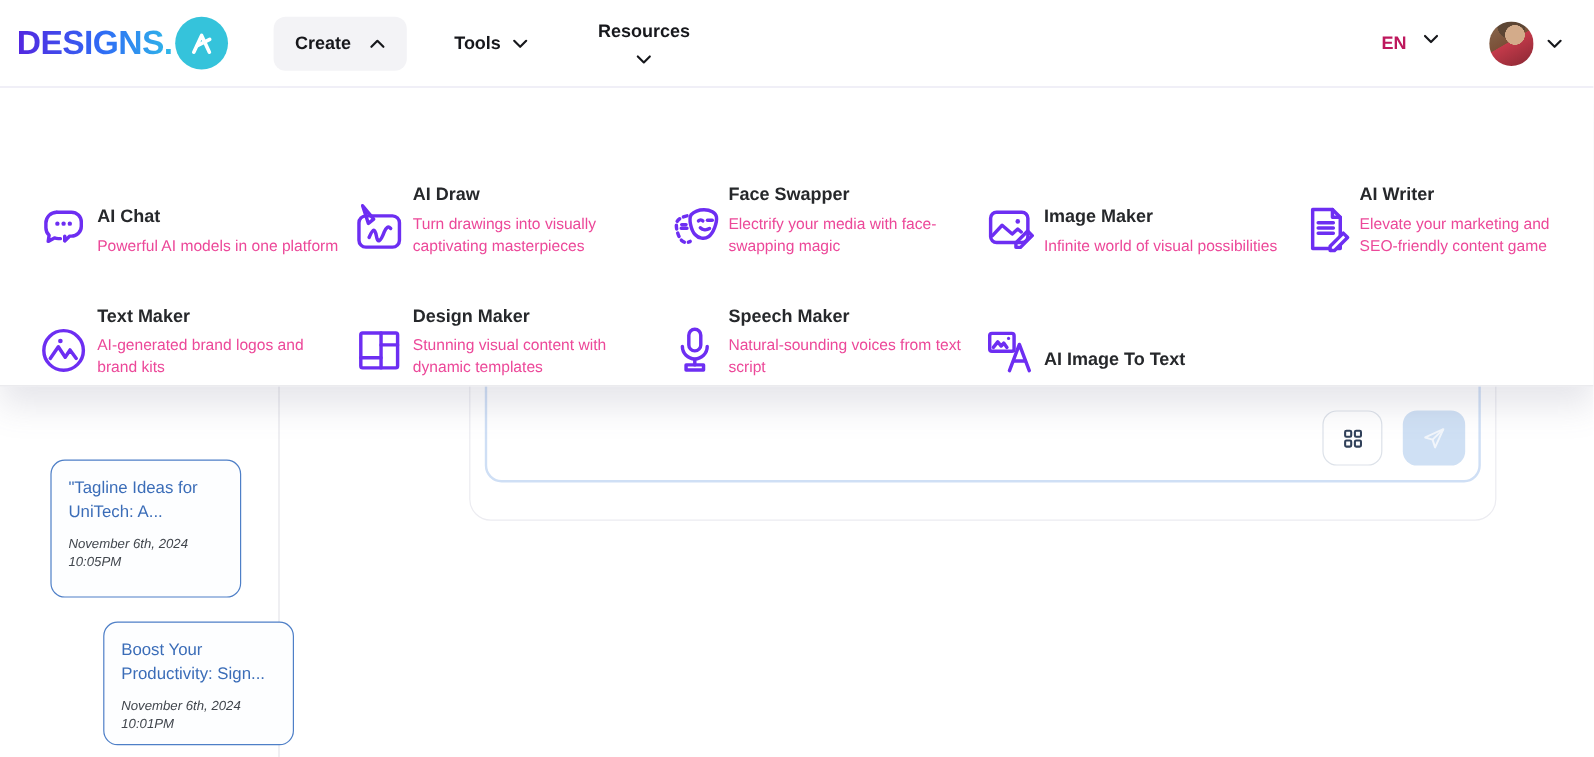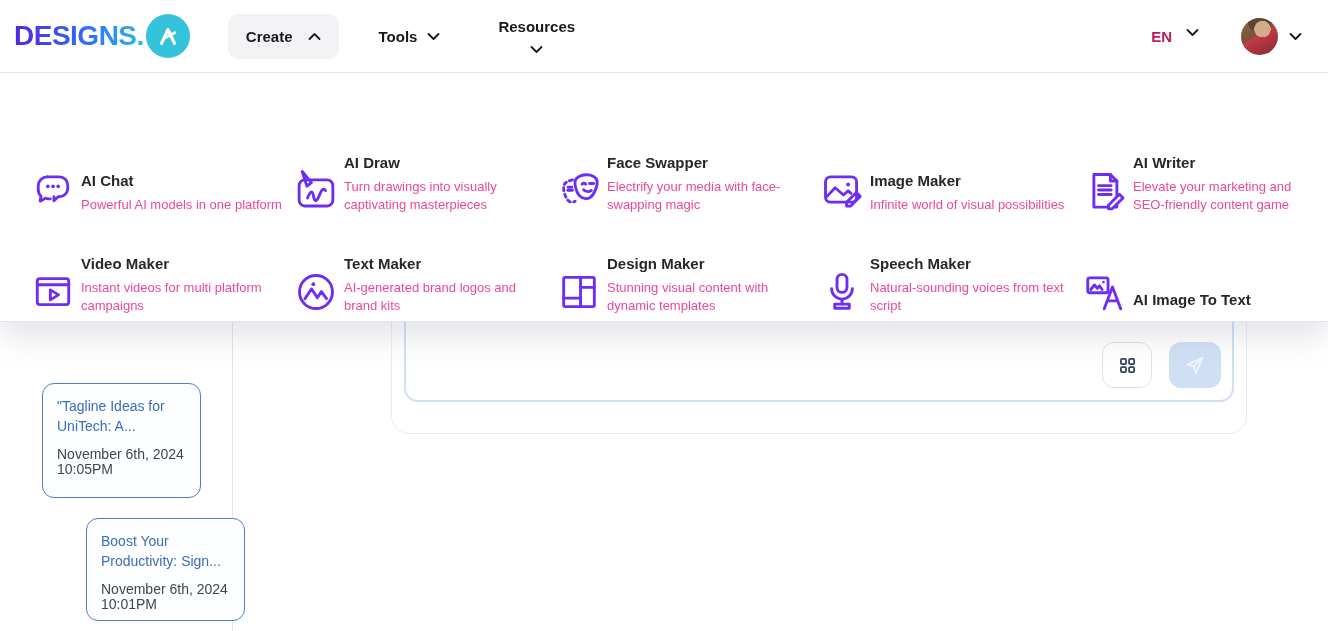--- a/index.html
+++ b/index.html
@@ -40,21 +40,21 @@
   .mega-icon { width:46px; height:46px; flex:none; margin-top:2px; }
   .mega-title { font-size:15px; font-weight:700; color:#26282b; margin-bottom:7px; }
   .mega-desc { font-size:13px; color:#ec4899; line-height:1.4; max-width:210px; }
 
   
   .under { position:absolute; inset:0; z-index:5; }
   .side-rail { position:absolute; left:0; top:73px; bottom:0; width:233px; border-right:1px solid #e4e4ea; background:#fff; }
   .hist-card { position:absolute; left:42px; width:159px; border:1px solid #4e7fc7; border-radius:12px;
     background:#fdfeff; padding:12px 14px; cursor:pointer; overflow:hidden; }
   .hist-title { font-size:14px; line-height:20px; color:#3b6db8; font-weight:500; }
-  .hist-date { font-size:14px; line-height:15px; color:#41464d; margin-top:11px; }
+  .hist-date { font-size:11px; line-height:15px; color:#41464d; margin-top:11px;font-style:italic; }
   .card-1 { top:310px; height:115px; }
   .card-2 { top:445px; height:103px;margin-left:44px; }
 
   .chat-outer { position:absolute; left:391px; top:270px; width:856px; height:164px;
     border:1px solid #ececf1; border-radius:18px; background:#fff; }
   .chat-inner { position:absolute; left:12px; top:6px; width:830px; height:125px;
     border:2px solid #cfdff5; border-radius:14px; background:#fff; }
   .btn { position:absolute; bottom:12px; display:flex; align-items:center; justify-content:center;
     border-radius:12px; cursor:pointer; }
   .btn-apps { right:80px; width:50px; height:46px; background:#fff; border:1px solid #dde2e9; }
@@ -174,33 +174,20 @@
           <path d="M8.6 9.2h6.6M8.6 11.5h6.6M8.6 13.8h6.6"></path>
           <path d="M13.8 19.4l5.7-5.7 1.9 1.9-5.7 5.7h-1.9z" fill="#fff"></path>
         </svg>
       </span>
       <div>
         <div class="mega-title">AI Writer</div>
         <div class="mega-desc">Elevate your marketing and SEO-friendly content game</div>
       </div>
     </div>
 
-    <div class="mega-item">
-      <span class="mega-icon">
-        <svg viewBox="0 0 24 24" width="46" height="46" fill="none" stroke="#6d2ef2" stroke-width="1.5" stroke-linecap="round" stroke-linejoin="round">
-          <rect x="3.8" y="5" width="16.4" height="13.6" rx="1.4"></rect>
-          <path d="M3.8 8.2h16.4"></path>
-          <path d="M10.6 10.9l4.3 2.6-4.3 2.6z"></path>
-        </svg>
-      </span>
-      <div>
-        <div class="mega-title">Video Maker</div>
-        <div class="mega-desc">Instant videos for multi platform campaigns</div>
-      </div>
-    </div>
 
     <div class="mega-item">
       <span class="mega-icon">
         <svg viewBox="0 0 24 24" width="46" height="46" fill="none" stroke="#6d2ef2" stroke-width="1.5" stroke-linecap="round" stroke-linejoin="round">
           <circle cx="12" cy="12" r="8.6"></circle>
           <path d="M6.2 15.5l3.5-5.1 3 4.6 2.1-3.2 2.7 3.7"></path>
           <circle cx="10.6" cy="7.9" r="1" fill="#6d2ef2" stroke="none"></circle>
         </svg>
       </span>
       <div>

